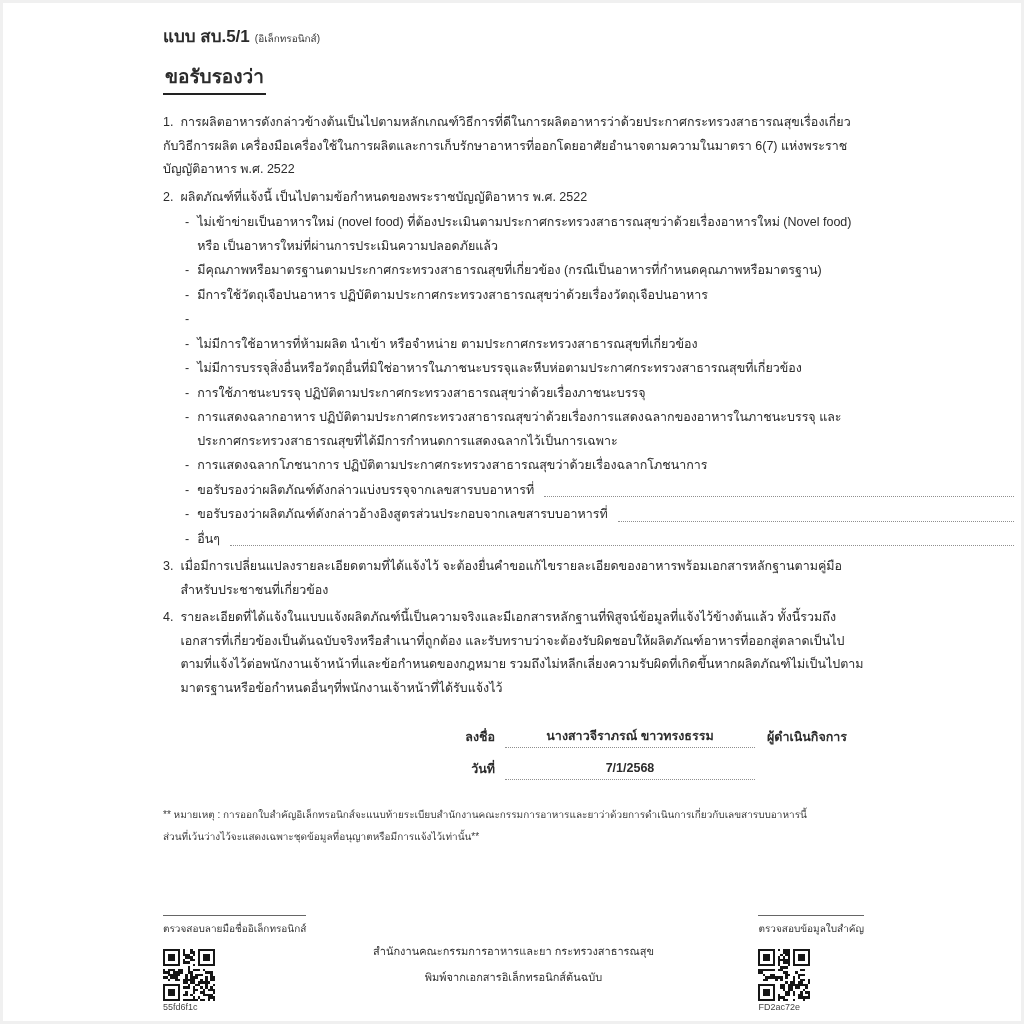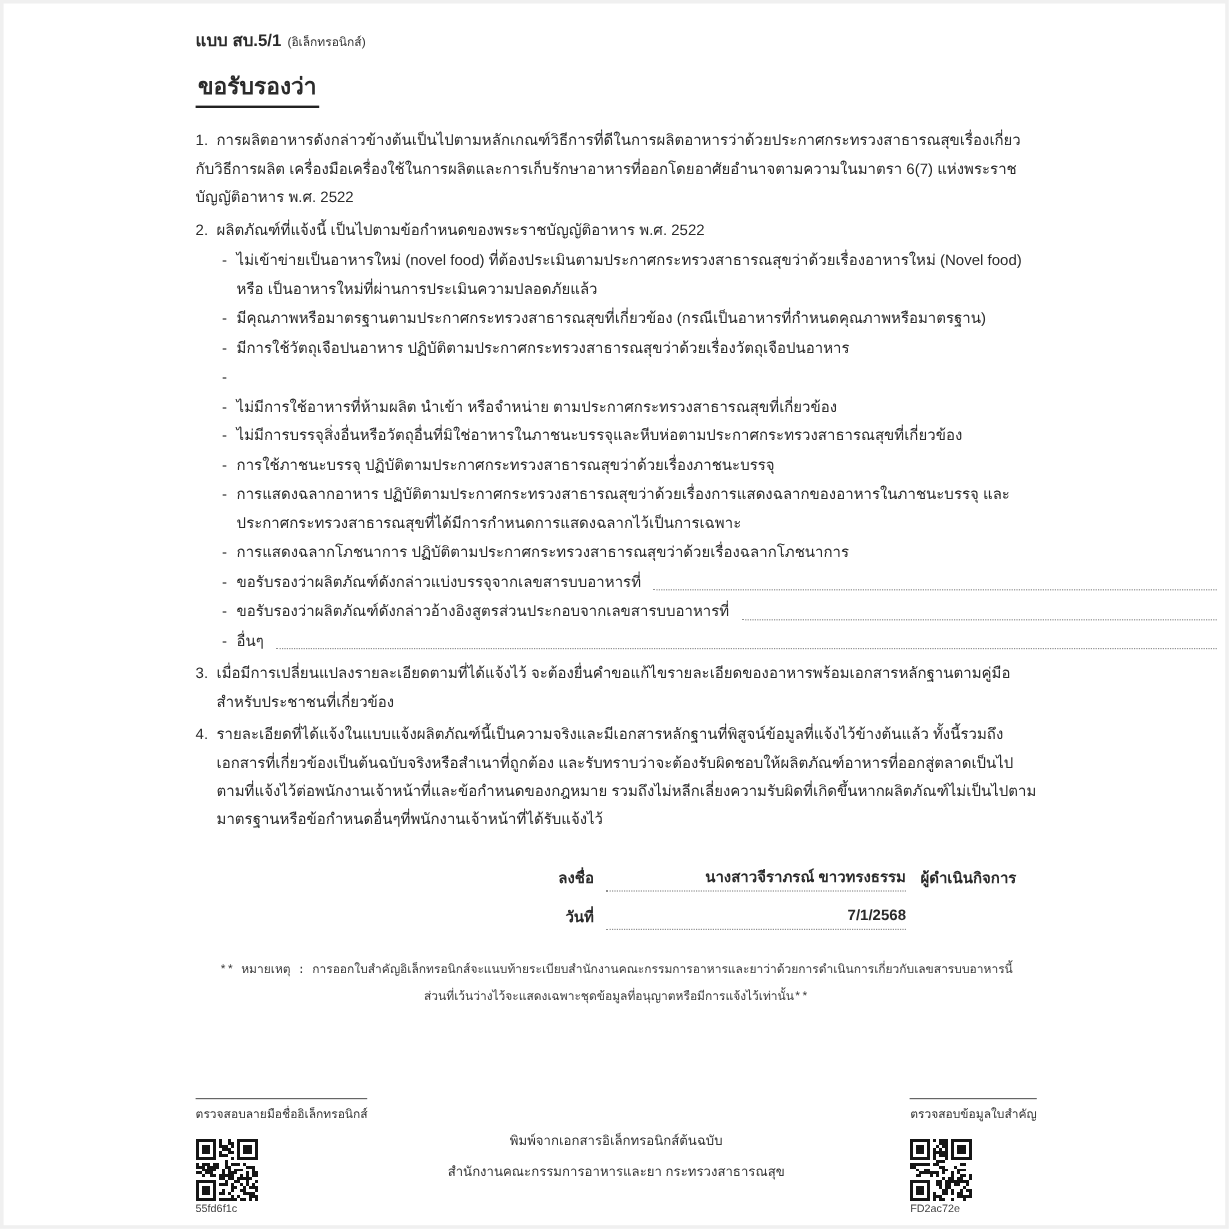--- a/index.html
+++ b/index.html
@@ -4,44 +4,44 @@
 <style>
   html,body{margin:0;padding:0;}
   body{
     width:1024px;height:1024px;position:relative;overflow:hidden;
     background:#ffffff;color:#2b2b2b;
     font-family:"Liberation Sans","DejaVu Sans",sans-serif;
     box-shadow:inset 0 0 0 3px #f0f0f0;
   }
   .content{position:absolute;left:163px;right:160px;top:22px;font-size:12.5px;}
   .form-code-row{display:flex;align-items:baseline;gap:5px;}
-  .form-code{font-weight:bold;font-size:14px;}
+  .form-code{font-weight:bold;font-size:17px;}
   .form-code-suffix{font-size:10px;color:#333;}
   .doc-title-wrap{text-align:left;margin-top:12px;margin-bottom:16px;}
   .doc-title{display:inline-block;font-size:19px;font-weight:bold;
     border-bottom:2px solid #222;padding:0 2px 2px 2px;}
   .item{line-height:23.5px;margin:3px 0 1px 0;}
   .item-flex{display:flex;line-height:23.5px;margin:4px 0 1px 0;}
   .item-no{font-weight:normal;margin-right:7px;white-space:nowrap;}
   .item-flex .item-no{flex:0 0 auto;}
   .item-flex .item-text{flex:1;}
   .subs{margin-left:22px;margin-top:2px;}
   .sub{display:flex;line-height:23.5px;margin:1px 0;}
   .sub .dash{flex:0 0 auto;margin-right:8px;}
   .sub .sub-text{flex:0 1 auto;}
   .sub .dotline{
     flex:1 1 auto;min-width:60px;border-bottom:1px dotted #8f8f8f;
     align-self:flex-end;margin:0 0 5px 10px;margin-right:-150px;
   }
   .sig-block{margin-top:26px;margin-left:292px;font-weight:bold;}
   .sig-row{display:flex;align-items:flex-end;line-height:20px;margin-bottom:10px;}
   .sig-label{flex:0 0 40px;text-align:right;margin-right:10px;padding-bottom:1px;}
-  .sig-line{flex:0 0 250px;border-bottom:1px dotted #8f8f8f;text-align:right;padding-bottom:1px;}
+  .sig-line{flex:0 0 250px;border-bottom:1px dotted #8f8f8f;text-align:center;padding-bottom:1px;}
   .sig-role{flex:0 0 auto;margin-left:12px;padding-bottom:1px;}
-  .footnote{margin-top:24px;text-align:center;font-size:10px;color:#3a3a3a;line-height:22px;font-family:Liberation Mono, monospace;}
+  .footnote{margin-top:24px;text-align:left;font-size:10px;color:#3a3a3a;line-height:22px;}
   .footer{position:absolute;left:163px;right:160px;bottom:12px;display:flex;align-items:center;}
   .f-col{display:flex;flex-direction:column;align-items:flex-start;}
   .f-col.right{margin-left:auto;}
   .f-head{font-size:10px;color:#333;border-top:1px solid #666;padding-top:5px;white-space:nowrap;}
   .f-qr{width:52px;height:52px;margin-top:13px;}
   .f-cap{font-size:9px;color:#444;margin-top:1px;}
   .f-center{position:absolute;left:50%;transform:translateX(-50%);top:24px;
     text-align:center;font-size:11px;color:#333;line-height:25.5px;white-space:nowrap;}
 </style>
 </head>
@@ -290,22 +290,22 @@
           <rect fill="#fff" x="15" y="1" width="5" height="5"></rect>
           <rect x="16" y="2" width="3" height="3"></rect>
           <rect x="0" y="14" width="7" height="7"></rect>
           <rect fill="#fff" x="1" y="15" width="5" height="5"></rect>
           <rect x="2" y="16" width="3" height="3"></rect>
         </svg></div>
     <div class="f-cap">55fd6f1c</div>
   </div>
 
   <div class="f-center">
+    <div>สำนักงานคณะกรรมการอาหารและยา กระทรวงสาธารณสุข</div>
     <div>พิมพ์จากเอกสารอิเล็กทรอนิกส์ต้นฉบับ</div>
-    <div>สำนักงานคณะกรรมการอาหารและยา กระทรวงสาธารณสุข</div>
   </div>
 
   <div class="f-col right">
     <div class="f-head">ตรวจสอบข้อมูลใบสำคัญ</div>
     <div class="f-qr"><svg viewBox="0 0 21 21" width="100%" height="100%" shape-rendering="crispEdges" fill="#161616">
           <rect x="8" y="0" width="1" height="1"></rect>
           <rect x="10" y="0" width="1" height="1"></rect>
           <rect x="11" y="0" width="1" height="1"></rect>
           <rect x="12" y="0" width="1" height="1"></rect>
           <rect x="10" y="1" width="1" height="1"></rect>

